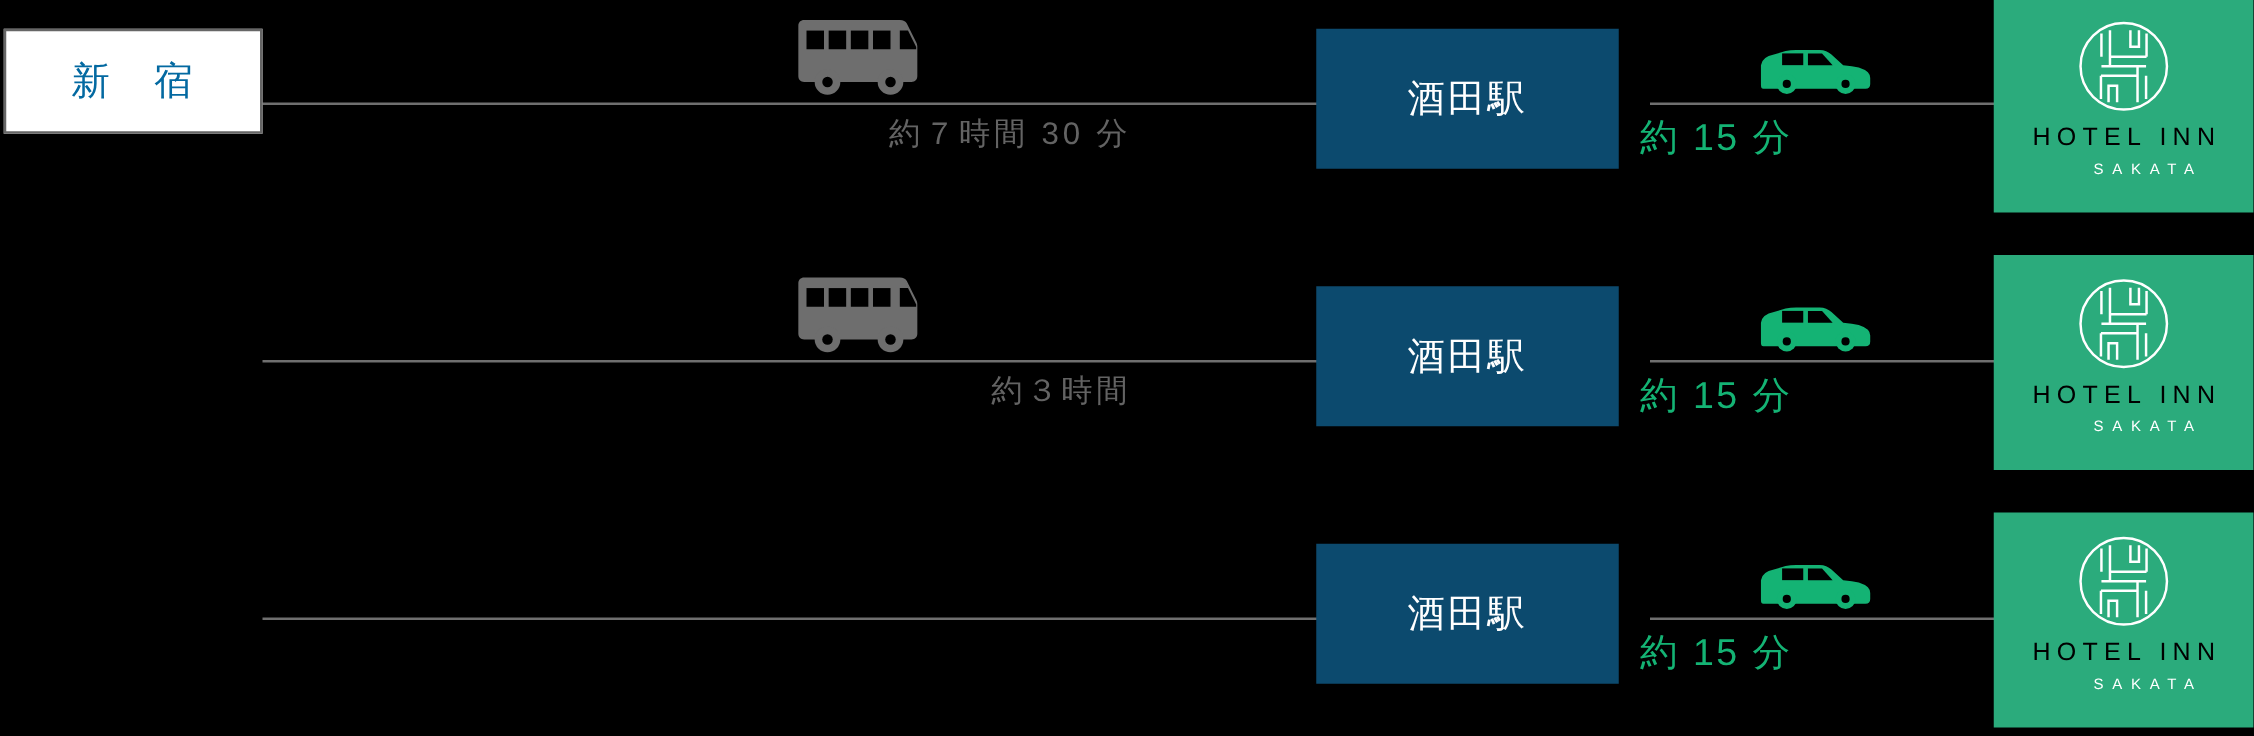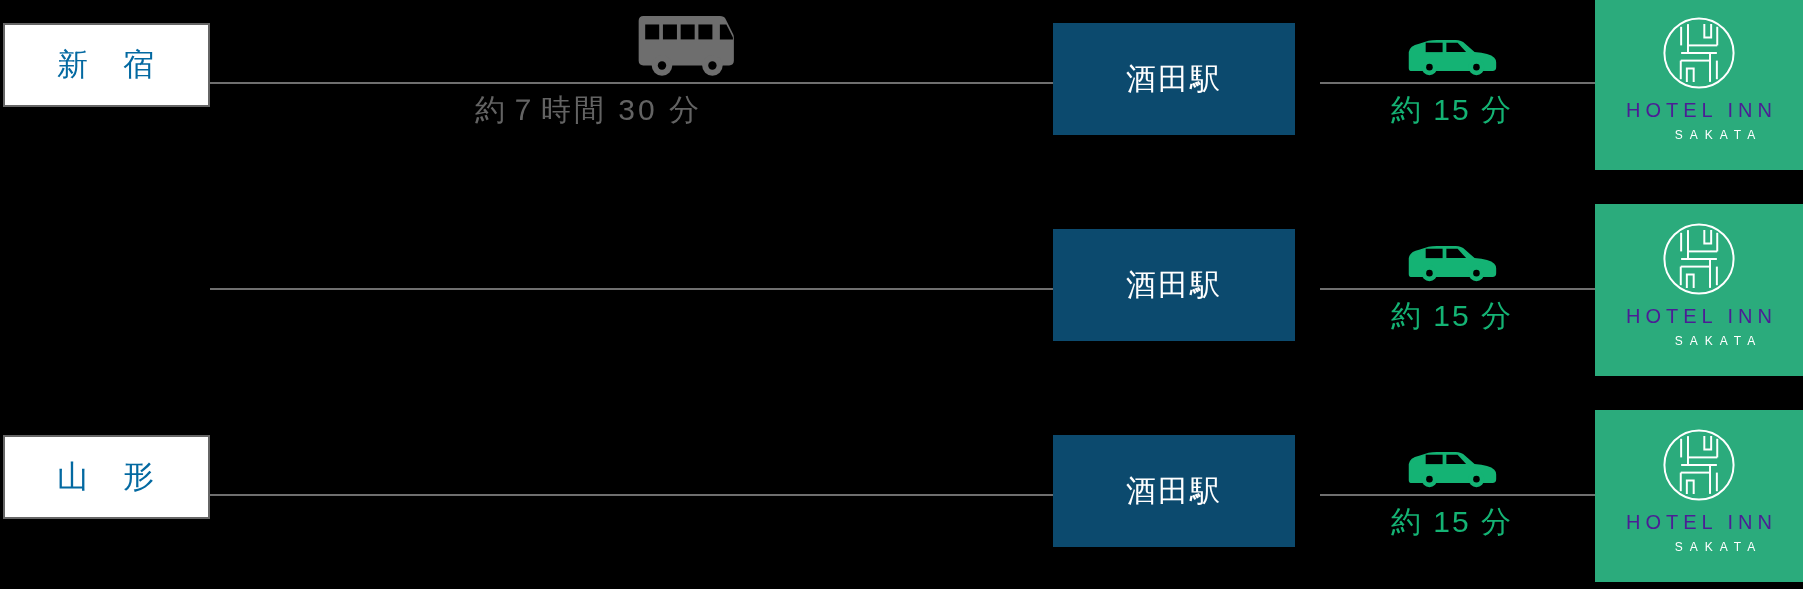--- a/index.html
+++ b/index.html
@@ -13,38 +13,38 @@
   .hline.l2{left:1320px;width:277px;}
   .origin-box{
     position:absolute;left:3px;top:25px;width:207px;height:84px;
     background:#ffffff;border:2px solid #666;box-sizing:border-box;
     display:flex;align-items:center;justify-content:center;
     font-size:31px;color:#0369a1;letter-spacing:2px;white-space:nowrap;
   }
   .bus-wrap{position:absolute;left:475px;top:0;width:430px;height:172px;}
   .bus-wrap svg{position:absolute;left:50%;margin-left:-56px;top:15px;width:112px;height:64px;}
   .duration{
-    position:absolute;top:92px;left:0;width:100%;text-align:left;
-    font-size:30px;color:#636363;letter-spacing:3px;white-space:nowrap;
+    position:absolute;top:92px;left:0;width:100%;text-align:right;
+    font-size:25px;color:#636363;letter-spacing:3px;white-space:nowrap;
   }
   .station-box{
     position:absolute;left:1053px;top:25px;width:242px;height:112px;background:#0c4a6e;
     display:flex;align-items:center;justify-content:center;
     color:#ffffff;font-size:30px;letter-spacing:2px;white-space:nowrap;
   }
   .car-wrap{position:absolute;left:1312px;top:0;width:280px;height:172px;}
   .car-wrap svg{position:absolute;left:50%;margin-left:-47px;top:33px;width:94px;height:46px;}
   .car-duration{
-    position:absolute;top:92px;left:0;width:100%;text-align:center;
+    position:absolute;top:92px;left:0;width:100%;
     font-size:30px;color:#14b374;letter-spacing:2px;white-space:nowrap;
   }
   .hotel-box{position:absolute;left:1595px;top:0;width:208px;height:172px;background:#2bab7c;}
   .hotel-box .logo{position:absolute;left:50%;margin-left:-38px;top:17px;width:76px;height:76px;}
   .hname{
-    position:absolute;top:101px;left:0;width:100%;text-align:center;color:#4c1d95;
+    position:absolute;top:101px;left:0;width:100%;text-align:center;color:#000000;
     font-size:20px;letter-spacing:5px;text-indent:5px;white-space:nowrap;
   }
   .hsub{
     position:absolute;top:130px;left:0;width:100%;text-align:center;color:#fff;
     font-size:12px;letter-spacing:7px;text-indent:7px;white-space:nowrap;padding-left:16px;
   }
 </style>
 </head>
 <body>
 
@@ -102,20 +102,35 @@
           <path d="M26 84.5 V60"></path>
       </svg>
       <div class="hname">HOTEL INN</div>
       <div class="hsub">SAKATA</div>
     </div>
   </div>
 
   <div class="row" style="top:204px">
     <div class="hline l1"></div>
     <div class="hline l2"></div>
+    <div class="bus-wrap">
+      <svg viewBox="0 0 120 68">
+        <path fill="#6e6e6e" d="M10 3 h82 c3 0 5 1 6 3 l8 16 c1 2 1 3 1 5 v24 c0 3 -2 5 -5 5 H10 c-3 0 -5 -2 -5 -5 V8 c0 -3 2 -5 5 -5 z"></path>
+        <rect x="12" y="12" width="15" height="16" fill="#000"></rect>
+        <rect x="31" y="12" width="15" height="16" fill="#000"></rect>
+        <rect x="50" y="12" width="15" height="16" fill="#000"></rect>
+        <rect x="69" y="12" width="15" height="16" fill="#000"></rect>
+        <path d="M92 12 h7 l7 14 v2 h-14 z" fill="#000"></path>
+        <circle cx="30" cy="56" r="11" fill="#6e6e6e"></circle>
+          <circle cx="30" cy="56" r="4.5" fill="#000"></circle>
+        <circle cx="84" cy="56" r="11" fill="#6e6e6e"></circle>
+          <circle cx="84" cy="56" r="4.5" fill="#000"></circle>
+      </svg>
+      <div class="duration">約３時間</div>
+    </div>
     <div class="station-box">
       <span>酒田駅</span>
     </div>
     <div class="car-wrap">
       <svg viewBox="0 0 100 48">
         <path fill="#14b374" d="M4 22 q1 -7 11 -9 l10 -3 q4 -1 9 -1 h20 q6 0 10 4 l10 9 q16 1 21 6 q2 2 2 5 v5 q0 4 -4 4 H6 q-2 0 -2 -3 z"></path>
         <rect x="22" y="12" width="18" height="10" fill="#000"></rect>
         <path d="M44 12 h12 l9 10 H44 z" fill="#000"></path>
         <circle cx="26" cy="38" r="8.5" fill="#14b374"></circle>
           <circle cx="26" cy="38" r="3.5" fill="#000"></circle>
@@ -140,23 +155,20 @@
           <path d="M26 84.5 V60"></path>
       </svg>
       <div class="hname">HOTEL INN</div>
       <div class="hsub">SAKATA</div>
     </div>
   </div>
 
   <div class="row" style="top:410px">
     <div class="hline l1"></div>
     <div class="hline l2"></div>
-    <div class="origin-box">
-      <span>山　形</span>
-    </div>
     <div class="station-box">
       <span>酒田駅</span>
     </div>
     <div class="car-wrap">
       <svg viewBox="0 0 100 48">
         <path fill="#14b374" d="M4 22 q1 -7 11 -9 l10 -3 q4 -1 9 -1 h20 q6 0 10 4 l10 9 q16 1 21 6 q2 2 2 5 v5 q0 4 -4 4 H6 q-2 0 -2 -3 z"></path>
         <rect x="22" y="12" width="18" height="10" fill="#000"></rect>
         <path d="M44 12 h12 l9 10 H44 z" fill="#000"></path>
         <circle cx="26" cy="38" r="8.5" fill="#14b374"></circle>
           <circle cx="26" cy="38" r="3.5" fill="#000"></circle>

